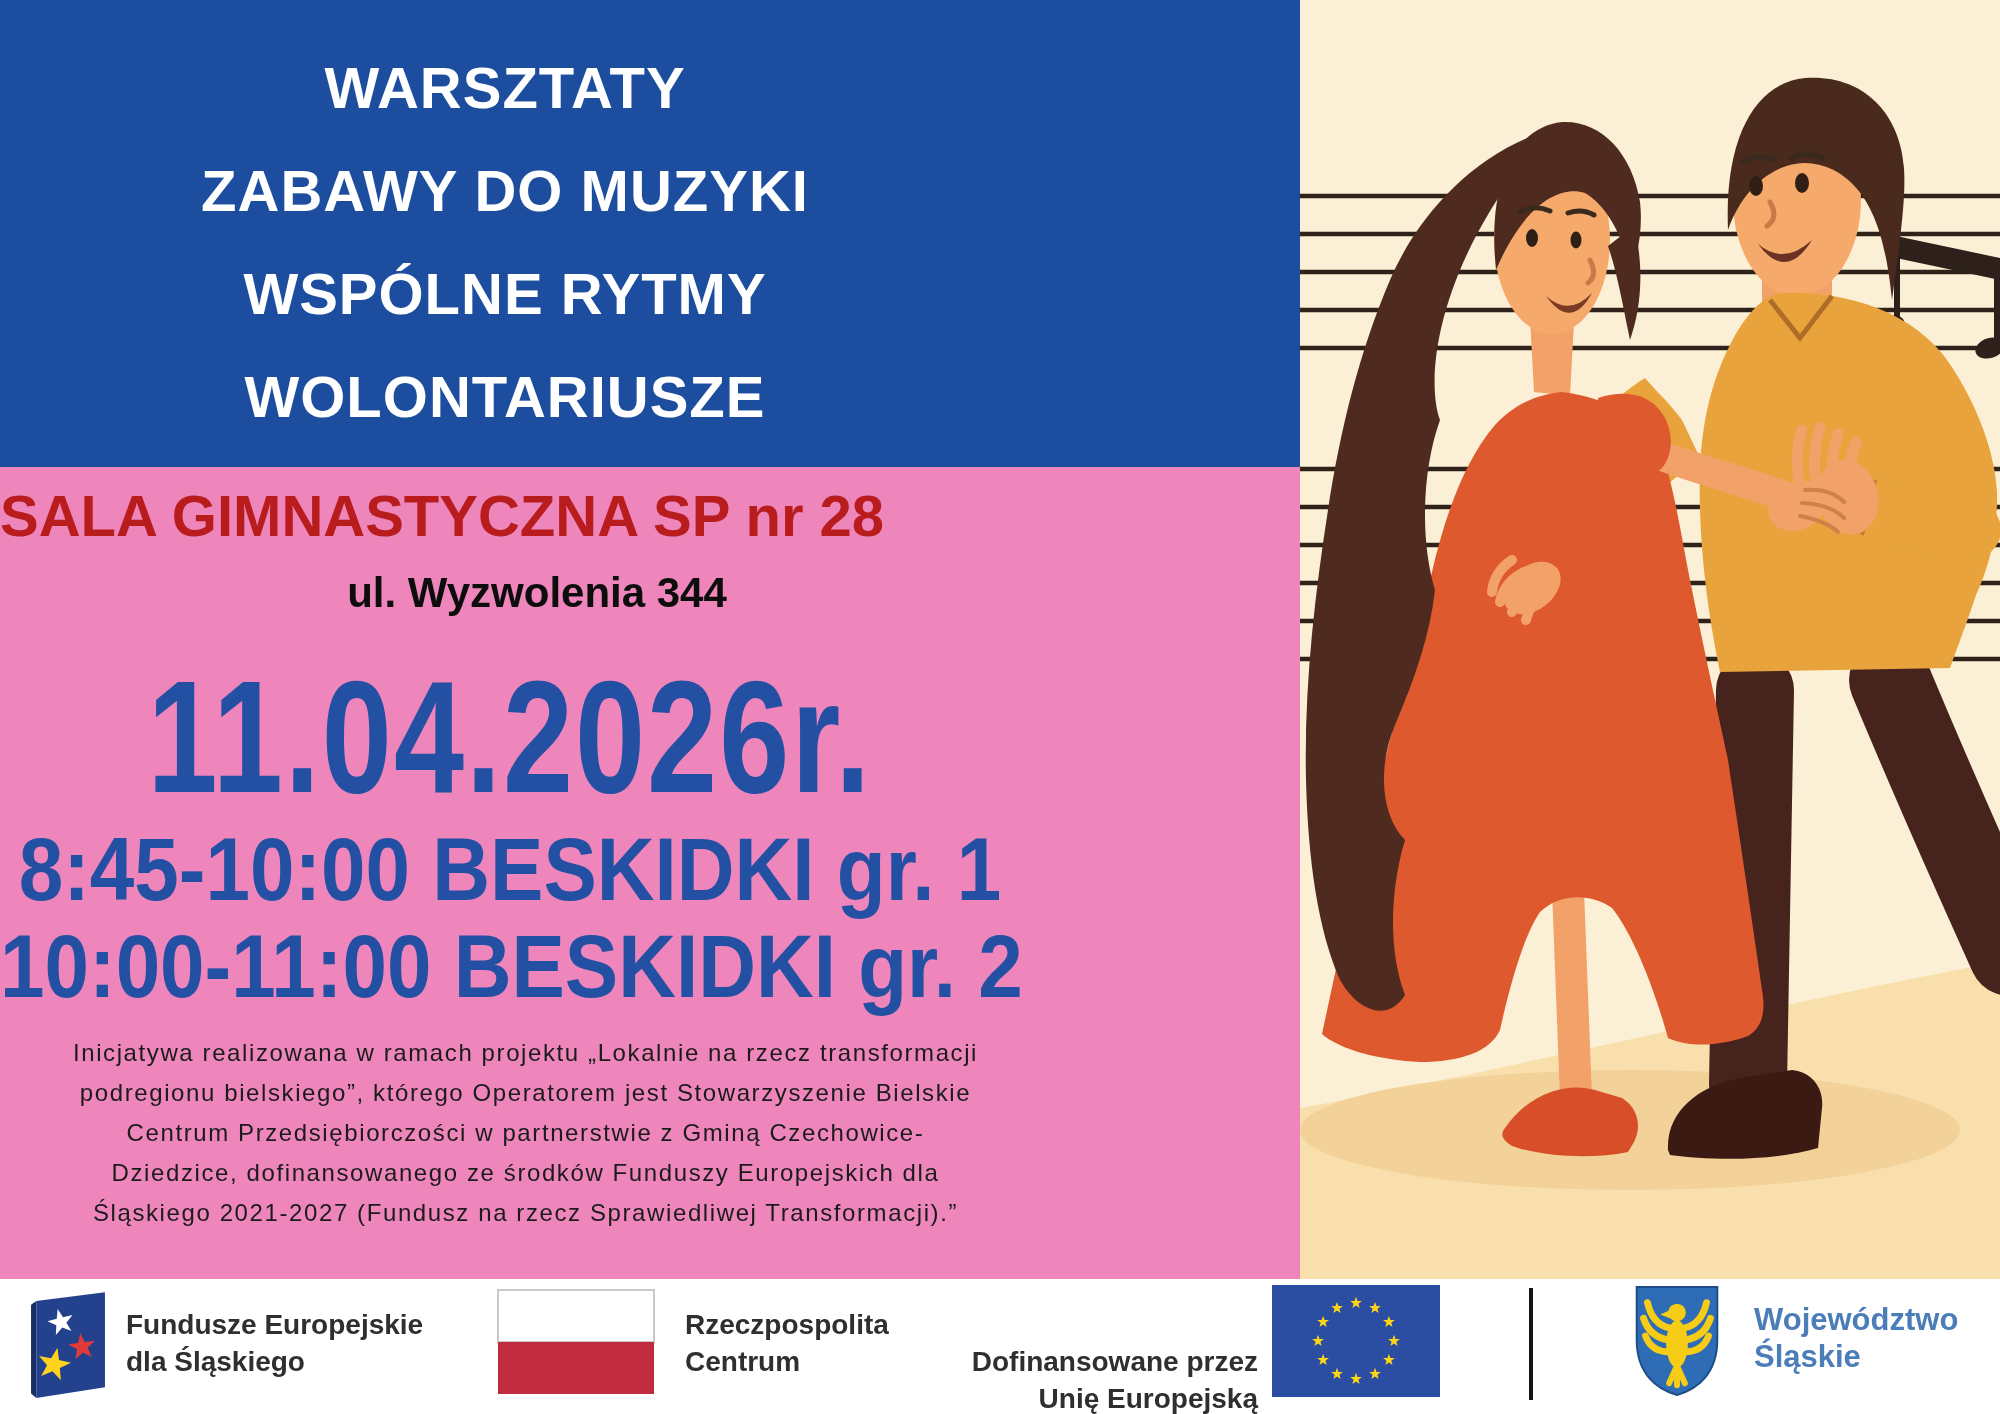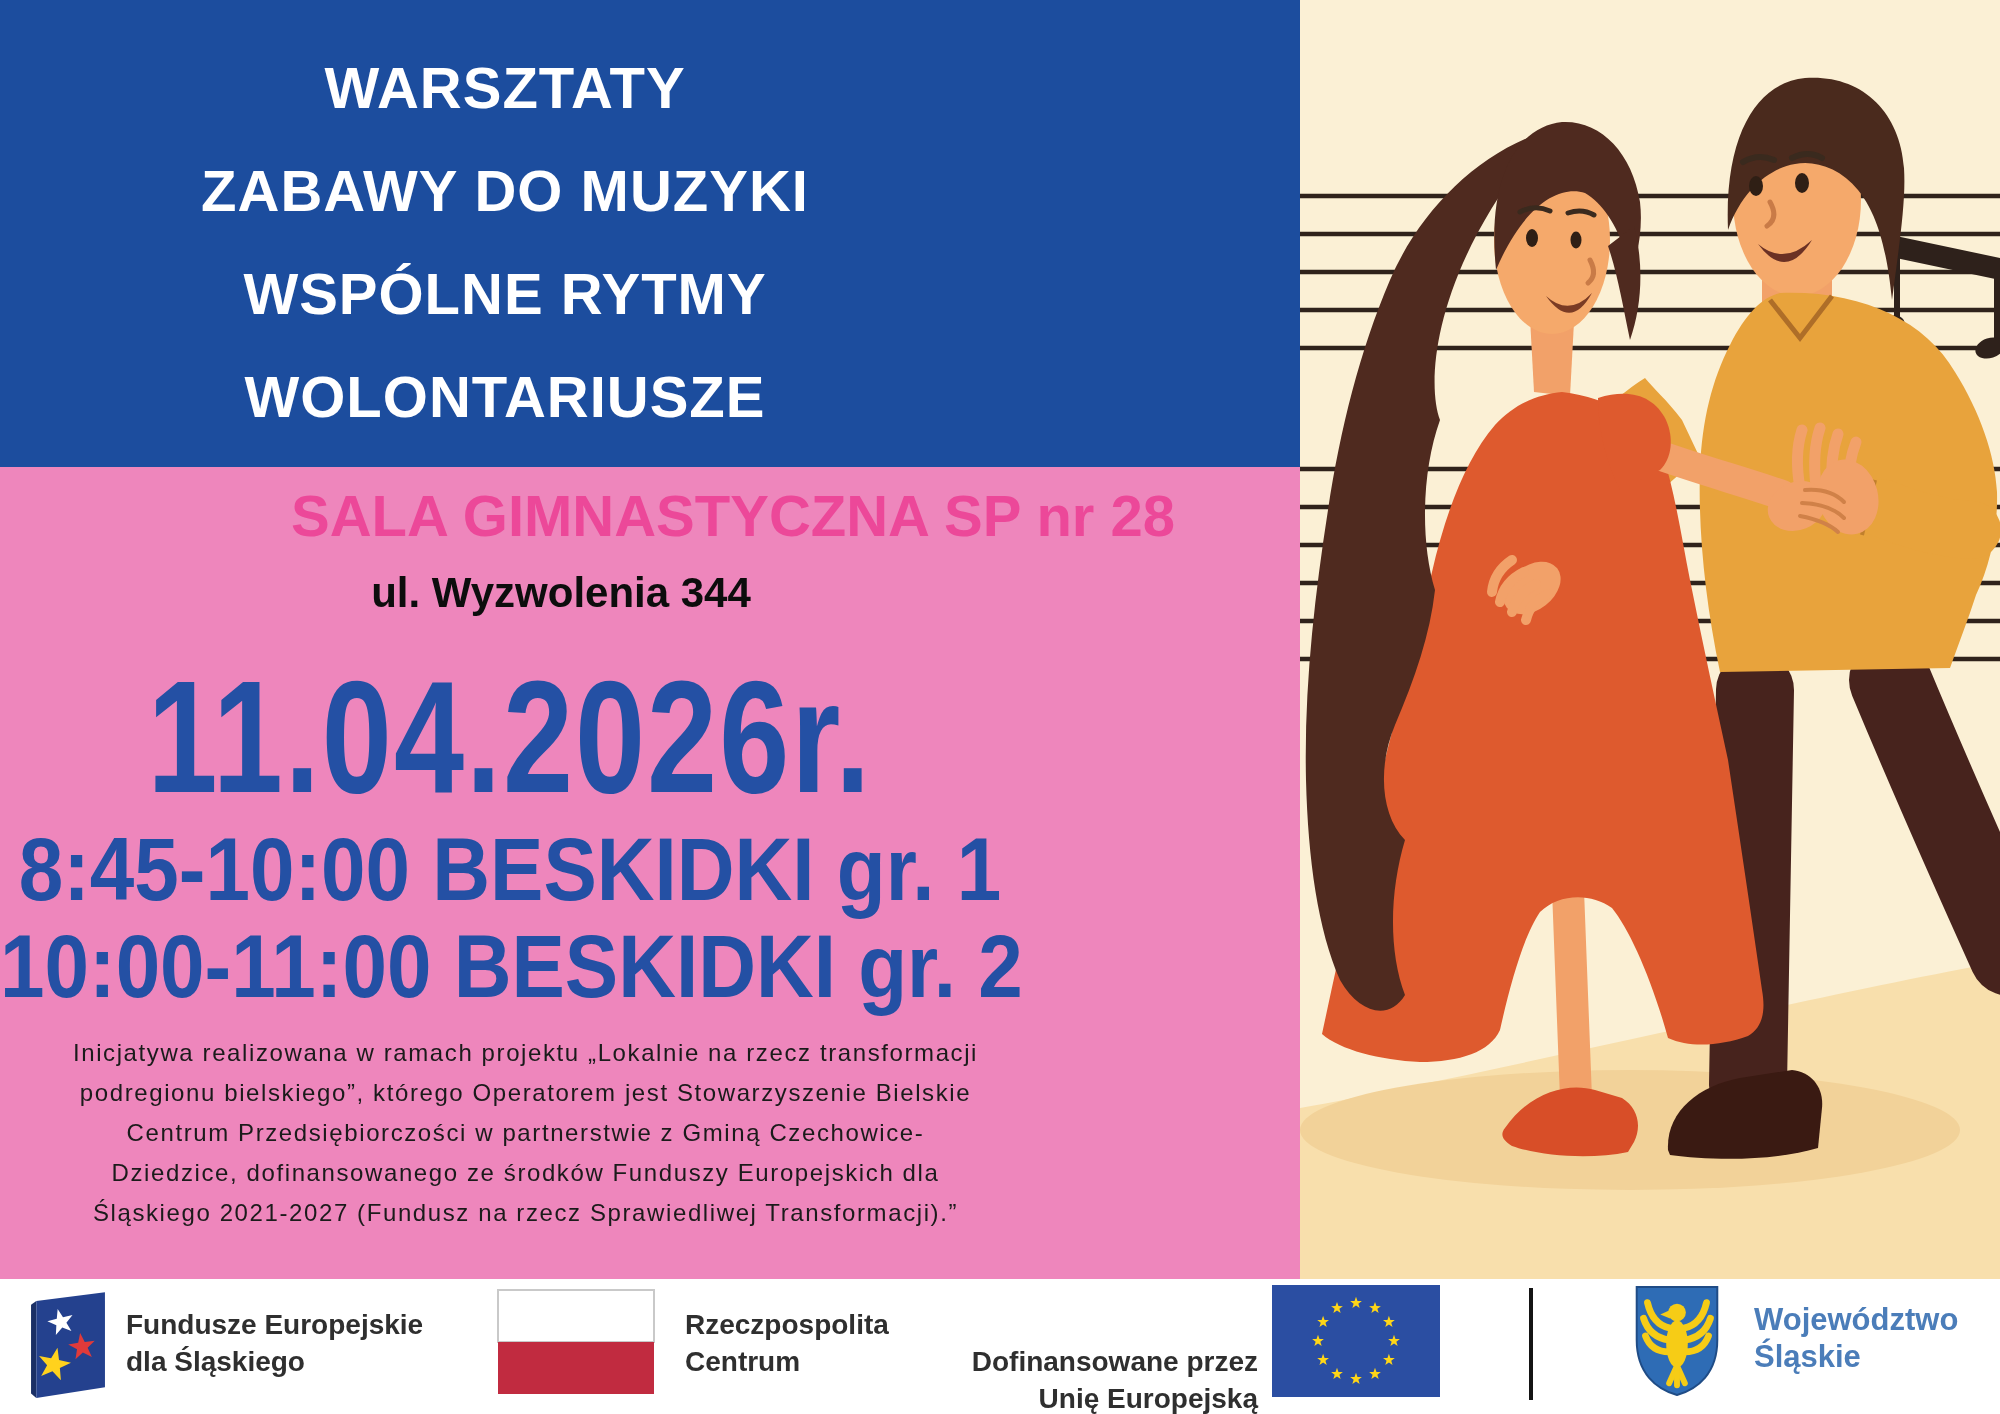--- a/index.html
+++ b/index.html
@@ -17,24 +17,24 @@
   body{font-family:"Liberation Sans","DejaVu Sans",sans-serif;background:#fff;position:relative;}
   .stage{position:absolute;inset:0;width:2000px;height:1414px;padding-left:43px;}
 
   
   .blue-box{position:absolute;left:0;top:0;width:1300px;height:467px;background:var(--header-bg);}
   .pink-box{position:absolute;left:0;top:467px;width:1300px;height:812px;background:var(--body-bg);}
 
   .title-wrap{position:absolute;left:0;top:36px;width:1010px;text-align:center;}
   .title-line{font-size:58px;line-height:103px;font-weight:bold;letter-spacing:1px;color:var(--title-text);white-space:nowrap;}
 
-  .venue{position:absolute;left:0;top:482px;width:1466px;text-align:center;
-         font-size:58px;font-weight:bold;color:#ec4899;letter-spacing:0px;white-space:nowrap;}
+  .venue{position:absolute;left:0;top:482px;width:1466px;
+         font-size:58px;font-weight:bold;color:#b91c1c;letter-spacing:0px;white-space:nowrap;}
   .address{position:absolute;left:0;top:569px;width:1074px;text-align:center;
-         font-size:42px;font-weight:bold;color:#0d0d0d;white-space:nowrap;margin-left:24px;}
+         font-size:42px;font-weight:bold;color:#0d0d0d;white-space:nowrap;}
 
   .date-line{position:absolute;left:0;top:645px;width:1020px;text-align:center;
          font-size:126px;font-weight:bold;color:var(--accent-text);letter-spacing:2px;
          transform:scaleY(1.27);transform-origin:center top;white-space:nowrap;}
 
   .schedule{position:absolute;left:0;top:822px;width:1020px;text-align:center;
          transform:scaleY(1.12);transform-origin:center top;}
   .schedule-line{font-size:80px;line-height:86px;font-weight:bold;color:var(--accent-text);white-space:nowrap;}
 
   .disclaimer{position:absolute;left:0;top:1033px;width:1020px;text-align:center;}

